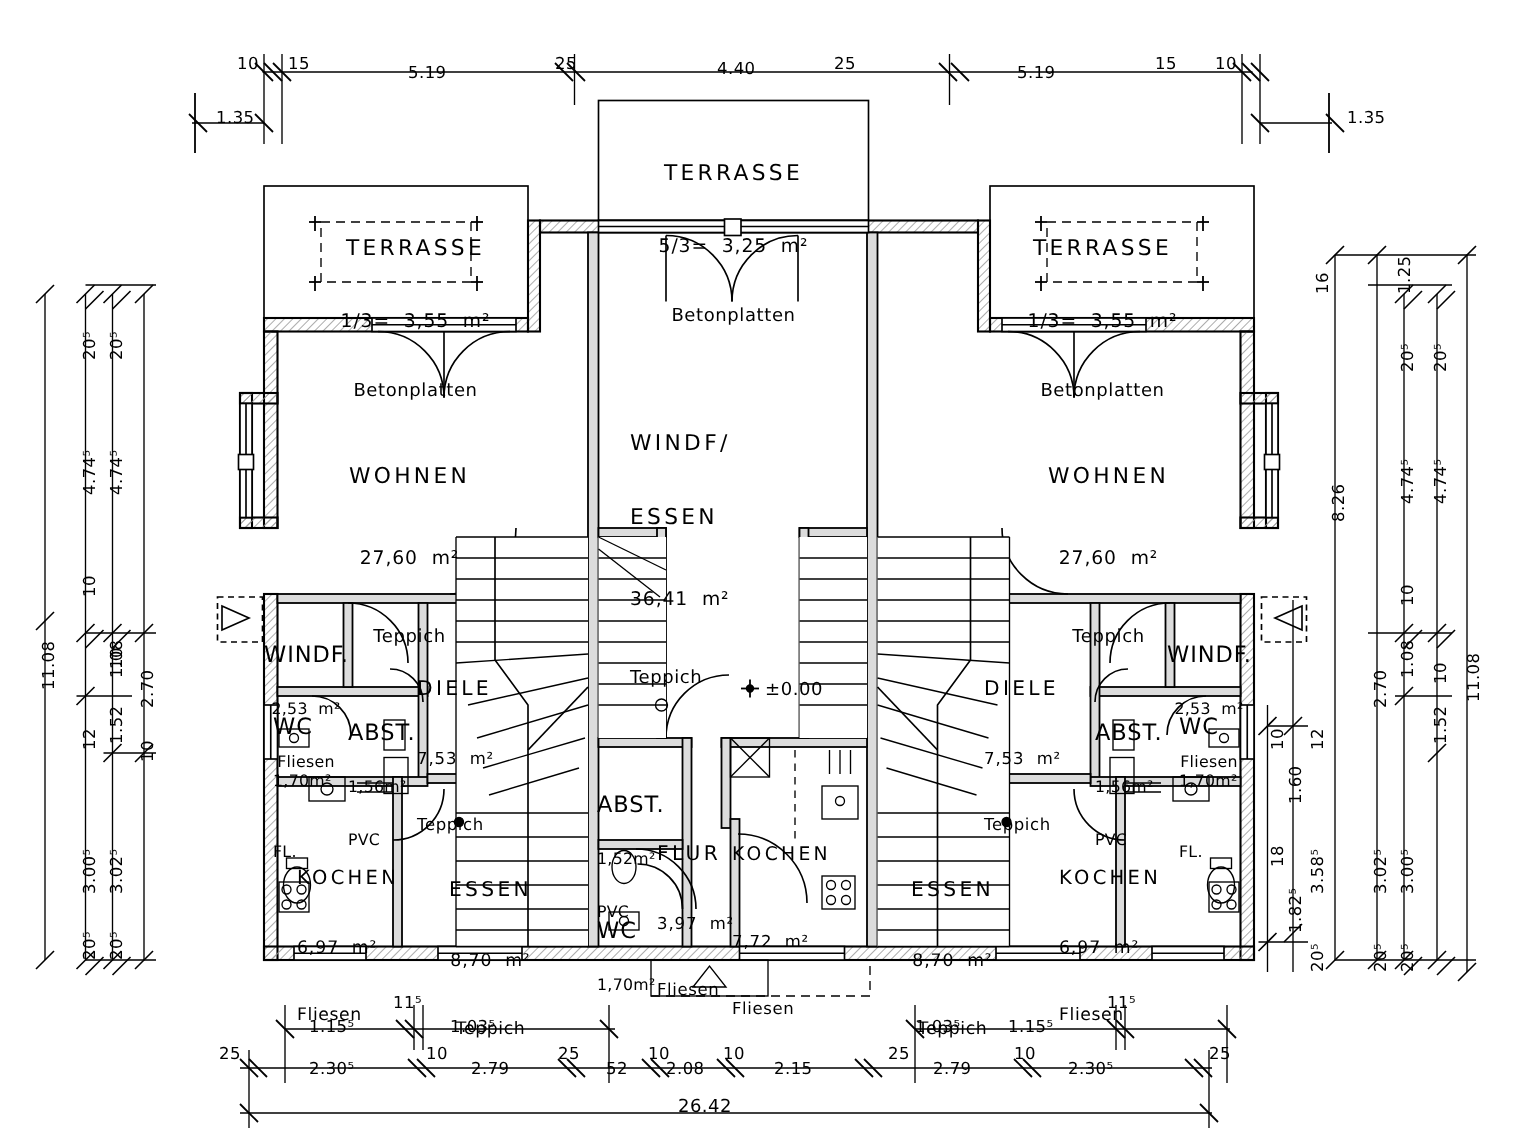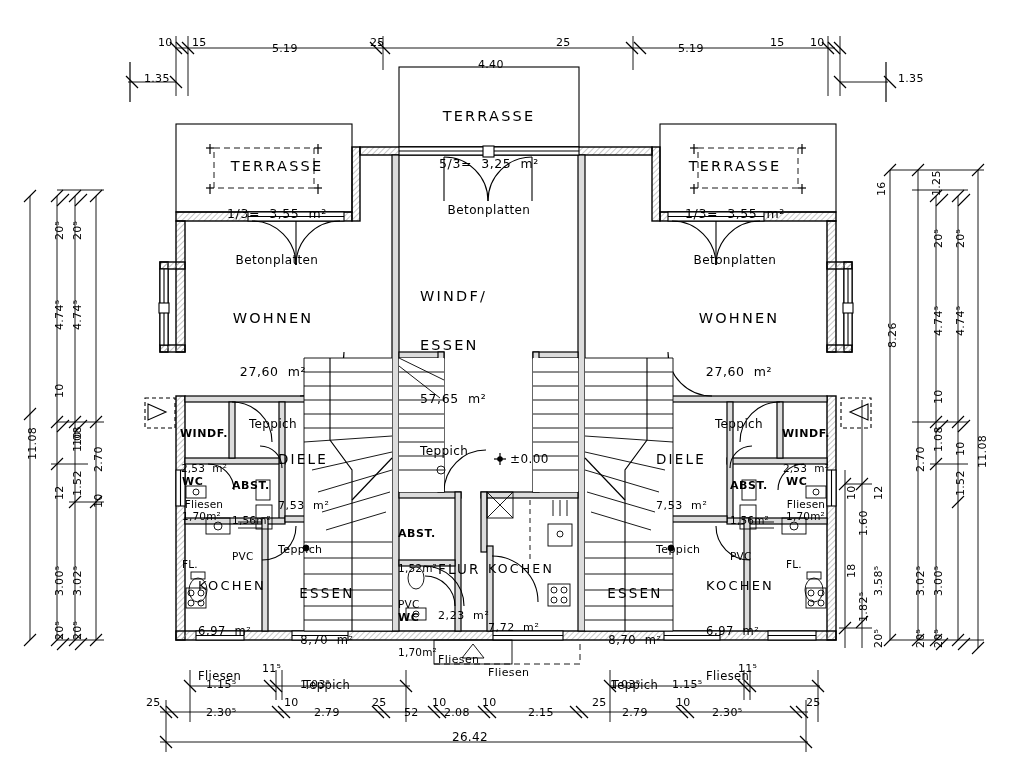--- a/index.html
+++ b/index.html
@@ -6,21 +6,21 @@
   body{width:1016px;height:758px;position:relative;overflow:hidden;
        font-family:"DejaVu Sans","Liberation Sans",sans-serif;color:#000;}
   #stage{position:absolute;left:0;top:0;width:1016px;height:758px;}
   svg{position:absolute;left:0;top:0;}
   .lbl{position:absolute;white-space:pre;line-height:1.18;letter-spacing:.5px;}
   .room{text-align:center;font-size:13.5px;}
   .room .nm{letter-spacing:2.2px;font-size:14.5px;}
   .room .ar{font-size:12.5px;letter-spacing:.6px;}
   .room .mt{font-size:12px;letter-spacing:.4px;}
   .small{font-size:10.5px;text-align:center;line-height:1.12;letter-spacing:.2px;}
-  .small .nm{font-size:11px;letter-spacing:.6px;font-weight:bold;}
+  .small .nm{font-size:15px;letter-spacing:.6px;}
   .dim{position:absolute;font-size:11px;letter-spacing:.3px;white-space:nowrap;}
   .dimv{position:absolute;font-size:11px;letter-spacing:.3px;white-space:nowrap;
         transform-origin:0 0;transform:rotate(-90deg);}
   .elev{position:absolute;font-size:12px;letter-spacing:.4px;}
 </style>
 </head>
 <body>
 
 <div id="stage">
 
@@ -546,21 +546,21 @@
 
 <div class="lbl room" style="left:198px;top:278px;width:150px">
   <div class="nm">WOHNEN</div>
   <div class="ar" style="margin-top:6px">27,60  m²</div>
   <div class="mt" style="margin-top:6px">Teppich</div>
 </div>
 
 <div class="lbl room" style="left:420px;top:256px;width:140px;text-align:left">
   <div class="nm">WINDF/</div>
   <div class="nm">ESSEN</div>
-  <div class="ar" style="margin-top:6px">57,65  m²</div>
+  <div class="ar" style="margin-top:6px">36,41  m²</div>
   <div class="mt" style="margin-top:6px">Teppich</div>
 </div>
 
 <div class="lbl room" style="left:664px;top:278px;width:150px">
   <div class="nm">WOHNEN</div>
   <div class="ar" style="margin-top:6px">27,60  m²</div>
   <div class="mt" style="margin-top:6px">Teppich</div>
 </div>
 
 <div class="lbl small" style="left:176px;top:404px;width:56px">
@@ -636,42 +636,42 @@
 </div>
 
 <div class="lbl room" style="left:598px;top:554px;width:74px">
   <div class="nm" style="font-size:13.5px">ESSEN</div>
   <div class="ar" style="font-size:11.5px">8,70  m²</div>
   <div class="mt" style="font-size:11.5px">Teppich</div>
 </div>
 
 <div class="lbl room" style="left:438px;top:530px;width:56px;text-align:left">
   <div class="nm" style="font-size:13.5px">FLUR</div>
-  <div class="ar" style="font-size:11px">2,23  m²</div>
+  <div class="ar" style="font-size:11px">3,97  m²</div>
   <div class="mt" style="font-size:11px">Fliesen</div>
 </div>
 
 <div class="lbl room" style="left:488px;top:530px;width:72px;text-align:left">
   <div class="nm" style="font-size:12.5px">KOCHEN</div>
   <div class="ar" style="font-size:11px;margin-top:14px">7,72  m²</div>
   <div class="mt" style="font-size:11px">Fliesen</div>
 </div>
 
 <div class="lbl small" style="left:398px;top:588px;width:46px;text-align:left">
   <div class="nm">WC</div>
   <div>1,70m²</div>
 </div>
 
 <div class="elev" style="left:510px;top:452px">±0.00</div>
 
 <div class="dim" style="left:158px;top:36px">10</div>
 <div class="dim" style="left:192px;top:36px">15</div>
 <div class="dim" style="left:272px;top:42px">5.19</div>
 <div class="dim" style="left:370px;top:36px">25</div>
-<div class="dim" style="left:478px;top:58px">4.40</div>
+<div class="dim" style="left:478px;top:39px">4.40</div>
 <div class="dim" style="left:556px;top:36px">25</div>
 <div class="dim" style="left:678px;top:42px">5.19</div>
 <div class="dim" style="left:770px;top:36px">15</div>
 <div class="dim" style="left:810px;top:36px">10</div>
 <div class="dim" style="left:144px;top:72px">1.35</div>
 <div class="dim" style="left:898px;top:72px">1.35</div>
 
 <div class="dimv" style="left:26px;top:460px">11.08</div>
 <div class="dimv" style="left:53px;top:240px">20⁵</div>
 <div class="dimv" style="left:71px;top:240px">20⁵</div>
@@ -723,21 +723,21 @@
 
 <div class="dim" style="left:146px;top:696px">25</div>
 <div class="dim" style="left:206px;top:706px">2.30⁵</div>
 <div class="dim" style="left:284px;top:696px">10</div>
 <div class="dim" style="left:314px;top:706px">2.79</div>
 <div class="dim" style="left:372px;top:696px">25</div>
 <div class="dim" style="left:404px;top:706px">52</div>
 <div class="dim" style="left:432px;top:696px">10</div>
 <div class="dim" style="left:444px;top:706px">2.08</div>
 <div class="dim" style="left:482px;top:696px">10</div>
-<div class="dim" style="left:528px;top:706px">2.15</div>
+<div class="dim" style="left:516px;top:706px">2.15</div>
 <div class="dim" style="left:592px;top:696px">25</div>
 <div class="dim" style="left:622px;top:706px">2.79</div>
 <div class="dim" style="left:676px;top:696px">10</div>
 <div class="dim" style="left:712px;top:706px">2.30⁵</div>
 <div class="dim" style="left:806px;top:696px">25</div>
 <div class="dim" style="left:452px;top:730px;font-size:12px">26.42</div>
 
 </div>
 
 </body></html>

